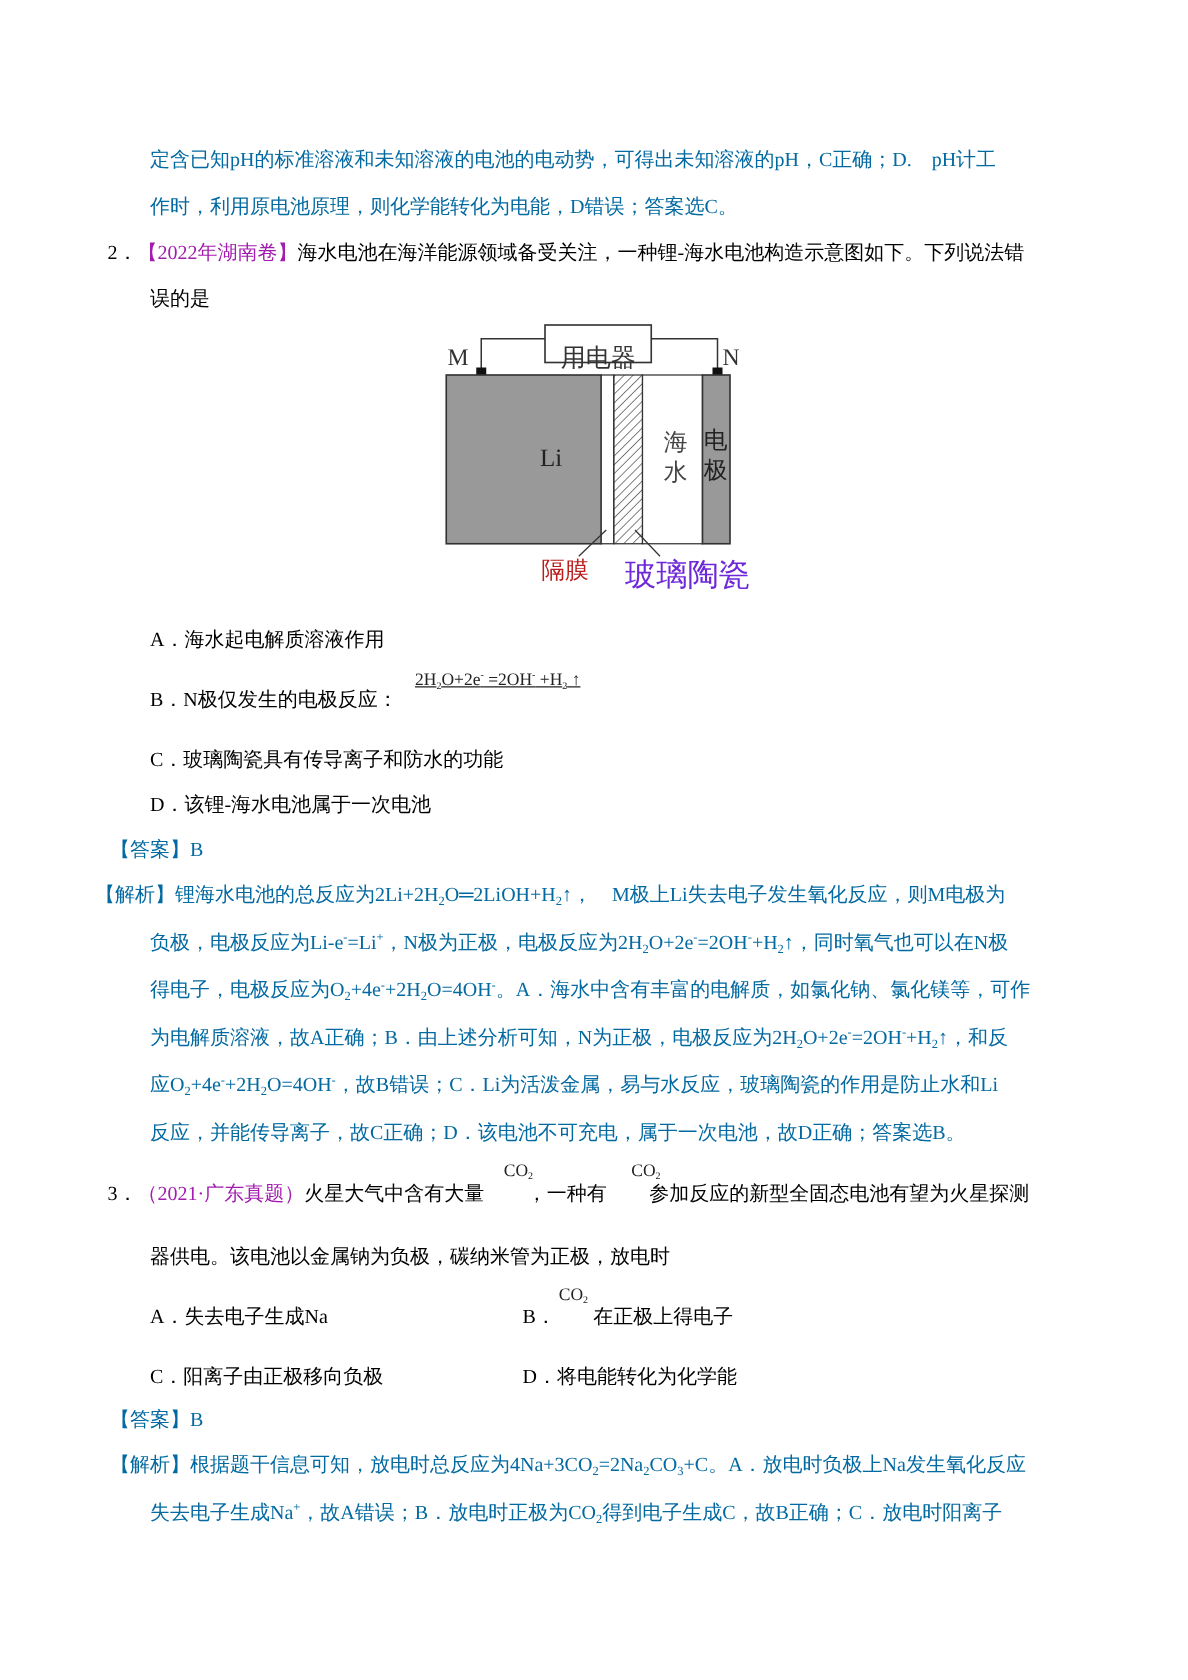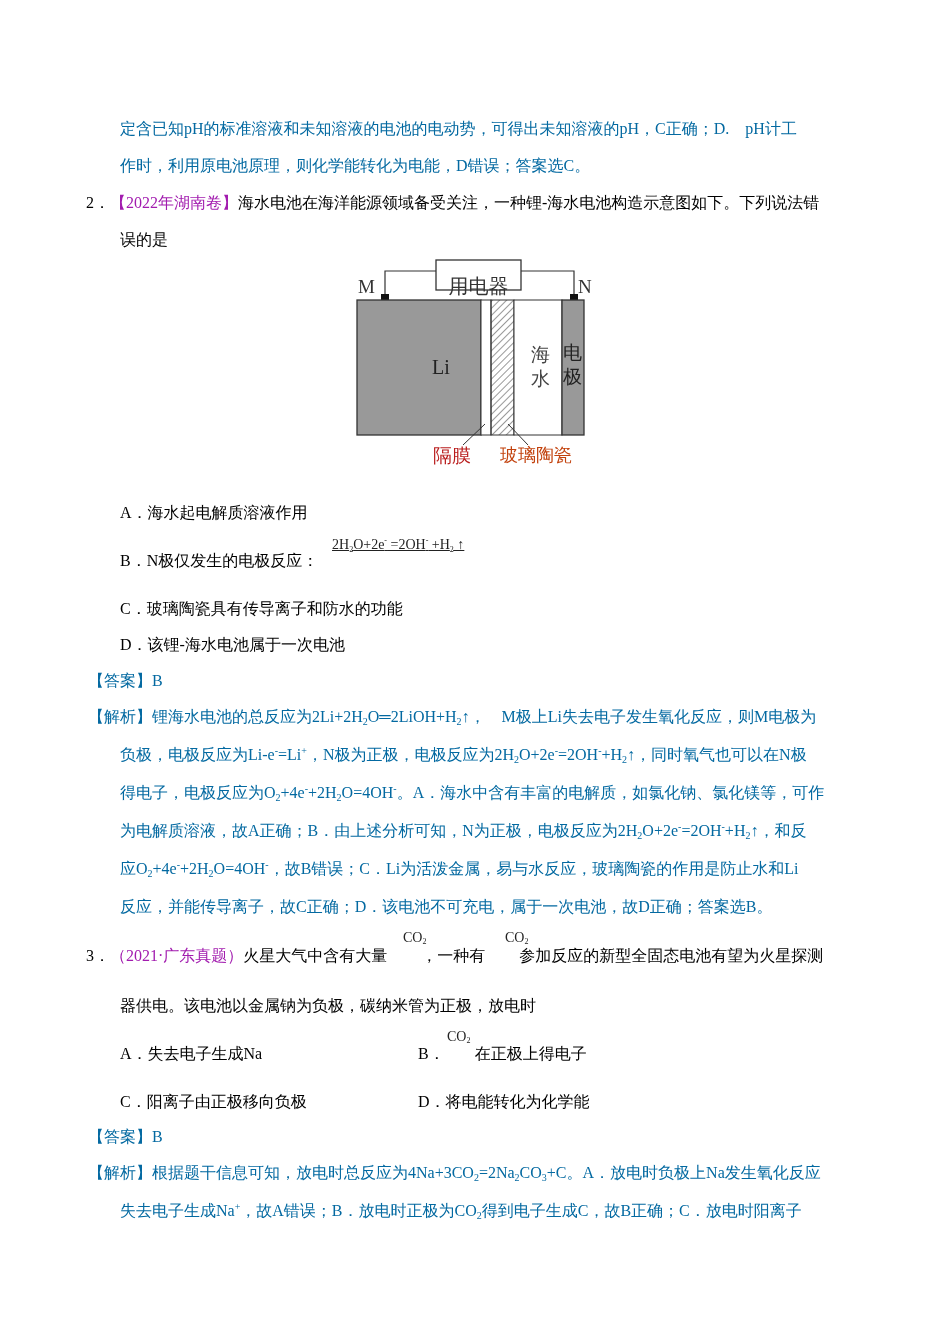--- a/index.html
+++ b/index.html
@@ -63,32 +63,32 @@
   <div style="position:absolute; left:82px; top:106px; font-size:20px; color:#222;margin-left:20px;">Li</div>
   <div style="position:absolute; left:201px; top:92px; font-size:19px; font-family:'DejaVu Sans',sans-serif; color:#444; line-height:24px;">
     <div>海</div>
     <div>水</div>
   </div>
   <div style="position:absolute; left:233px; top:90px; font-size:19px; font-family:'DejaVu Sans',sans-serif; color:#222; line-height:24px;">
     <div>电</div>
     <div>极</div>
   </div>
   <div style="position:absolute; left:103px; top:193px; font-size:19px; font-family:'DejaVu Sans',sans-serif; color:#b91c1c;">隔膜</div>
-  <div style="position:absolute; left:170px; top:193px; font-size:18px; font-family:'DejaVu Sans',sans-serif; color:#c2410c;">玻璃陶瓷</div>
+  <div style="position:absolute; left:170px; top:193px; font-size:25px; font-family:'DejaVu Sans',sans-serif; color:#6d28d9;">玻璃陶瓷</div>
 </div>
 
 <div class="line" style="left:120px; top:503px;">A．海水起电解质溶液作用</div>
 <div class="line" style="left:120px; top:551px;">B．N极仅发生的电极反应：</div>
 <div class="formula-small" style="left:332px; top:537px;"><span>2H</span><sub>2</sub><span>O+2e</span><sup>-</sup><span> =2OH</span><sup>-</sup><span> +H</span><sub>2</sub><span> ↑</span></div>
 <div class="line" style="left:120px; top:599px;">C．玻璃陶瓷具有传导离子和防水的功能</div>
 <div class="line" style="left:120px; top:635px;">D．该锂-海水电池属于一次电池</div>
 
 <div class="line red" style="left:88px; top:671px;"><span>【答案】</span><span>B</span></div>
 
-<div class="line red" style="left:88px; top:707px;"><span>【解析】</span><span>锂海水电池的总反应为2Li+2H</span><sub>2</sub><span>O═2LiOH+H</span><sub>2</sub><span>↑，　M极上Li失去电子发生氧化反应，则M电极为</span></div>
+<div class="line red" style="left:76px; top:707px;"><span>【解析】</span><span>锂海水电池的总反应为2Li+2H</span><sub>2</sub><span>O═2LiOH+H</span><sub>2</sub><span>↑，　M极上Li失去电子发生氧化反应，则M电极为</span></div>
 <div class="line red" style="left:120px; top:745px;"><span>负极，电极反应为Li-e</span><sup>-</sup><span>=Li</span><sup>+</sup><span>，N极为正极，电极反应为2H</span><sub>2</sub><span>O+2e</span><sup>-</sup><span>=2OH</span><sup>-</sup><span>+H</span><sub>2</sub><span>↑，同时氧气也可以在N极</span></div>
 <div class="line red" style="left:120px; top:783px;"><span>得电子，电极反应为O</span><sub>2</sub><span>+4e</span><sup>-</sup><span>+2H</span><sub>2</sub><span>O=4OH</span><sup>-</sup><span>。A．海水中含有丰富的电解质，如氯化钠、氯化镁等，可作</span></div>
 <div class="line red" style="left:120px; top:821px;"><span>为电解质溶液，故A正确；B．由上述分析可知，N为正极，电极反应为2H</span><sub>2</sub><span>O+2e</span><sup>-</sup><span>=2OH</span><sup>-</sup><span>+H</span><sub>2</sub><span>↑，和反</span></div>
 <div class="line red" style="left:120px; top:859px;"><span>应O</span><sub>2</sub><span>+4e</span><sup>-</sup><span>+2H</span><sub>2</sub><span>O=4OH</span><sup>-</sup><span>，故B错误；C．Li为活泼金属，易与水反应，玻璃陶瓷的作用是防止水和Li</span></div>
 <div class="line red" style="left:120px; top:897px;">反应，并能传导离子，故C正确；D．该电池不可充电，属于一次电池，故D正确；答案选B。</div>
 
 <div class="line" style="left:86px; top:946px;">
   <span>3．</span><span class="blue">（2021·广东真题）</span><span>火星大气中含有大量</span><span style="display:inline-block; width:34px;"></span><span>，一种有</span><span style="display:inline-block; width:34px;"></span><span>参加反应的新型全固态电池有望为火星探测</span>
 </div>
 <div class="co2" style="left:403px; top:930px;"><span>CO</span><sub>2</sub></div>

